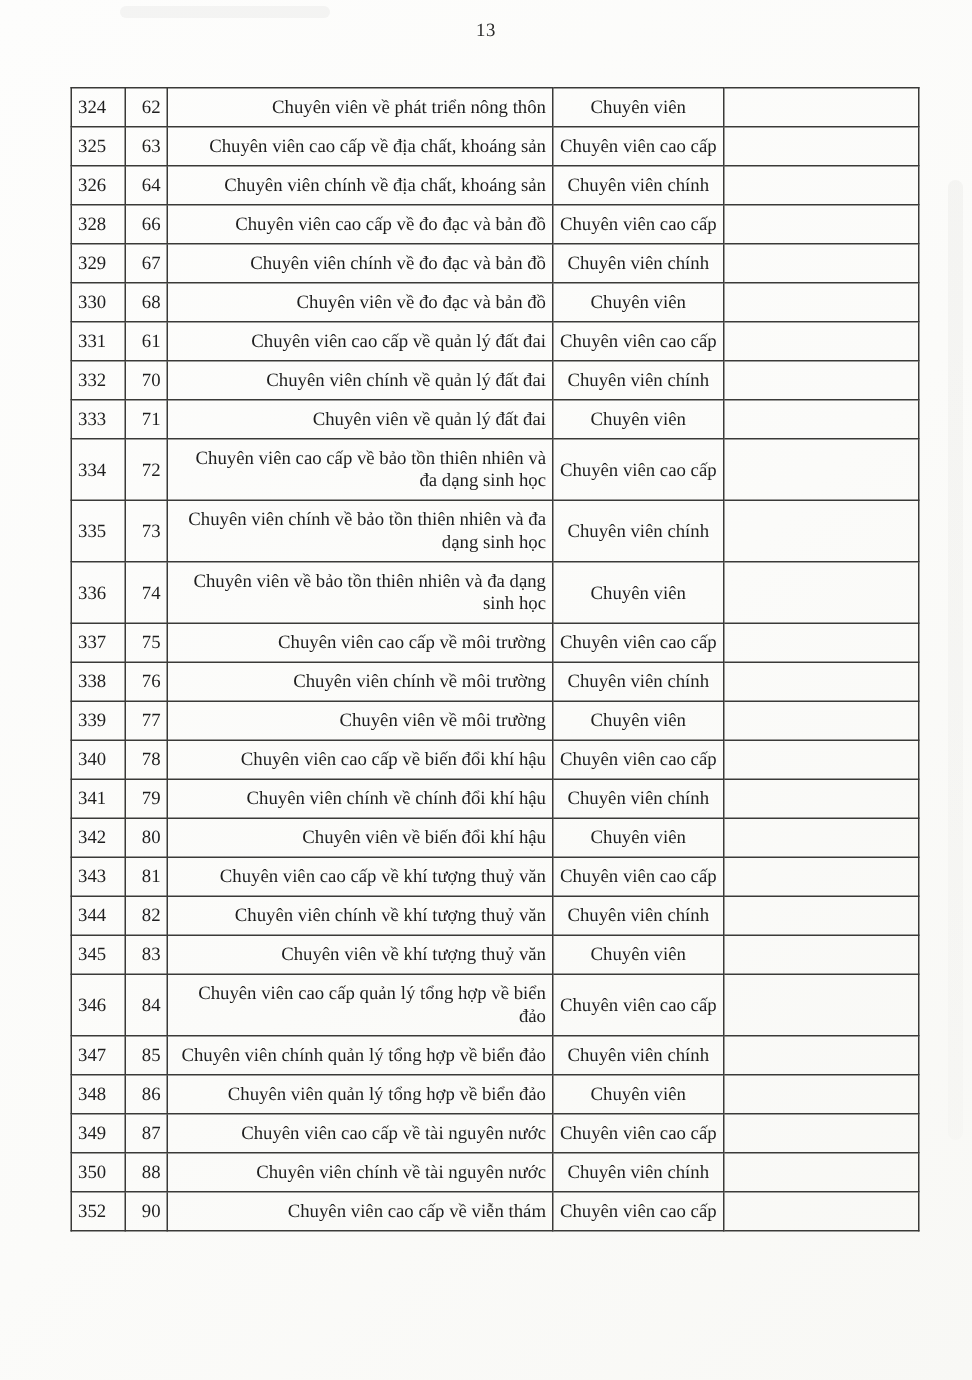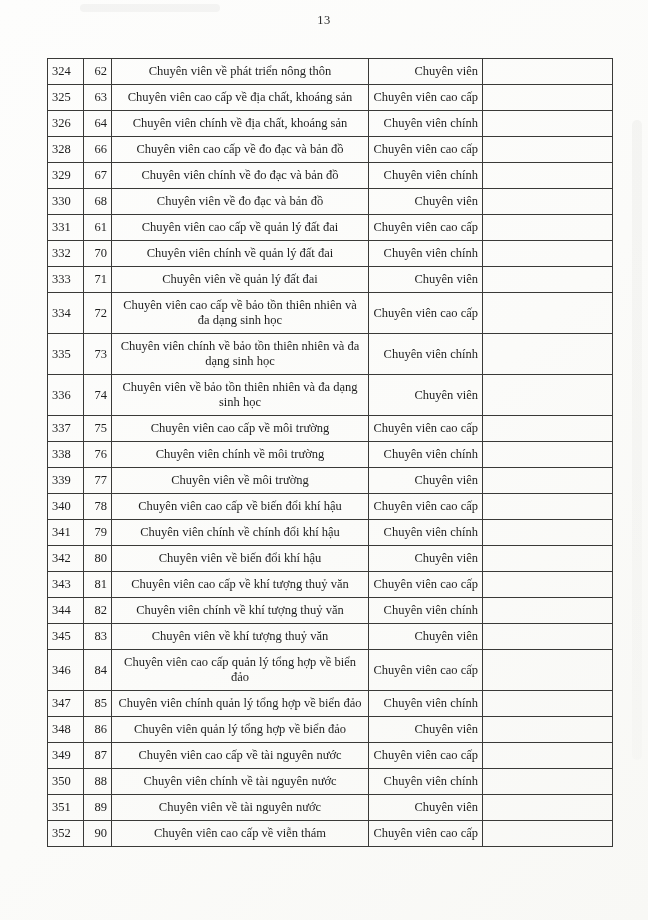--- a/index.html
+++ b/index.html
@@ -38,22 +38,22 @@
   }
   .doc-table td {
     font-size: 12.5px;
     line-height: 15px;
     padding: 5px 4px;
     vertical-align: middle;
     color: #1e1e1e;
   }
   .col-no   { width: 36px;  }
   .col-seq  { width: 28px;  text-align: right; }
-  .col-title{ width: 257px; text-align: center; padding-left: 5px; padding-right: 8px; }
-  .col-rank { width: 114px; text-align: right; padding-left: 2px; padding-right: 2px; margin-top: 12px; }
+  .col-title{ width: 257px; text-align: right; padding-left: 5px; padding-right: 8px; }
+  .col-rank { width: 114px; text-align: center; padding-left: 2px; padding-right: 2px; margin-top: 12px; }
   .col-note { width: 130px; }
   
   .smudge-right {
     position: absolute;
     top: 120px;
     right: 6px;
     width: 10px;
     height: 640px;
     background: linear-gradient(to bottom, rgba(180,180,175,0.10), rgba(180,180,175,0.04));
     border-radius: 6px;
@@ -264,27 +264,20 @@
           <td class="col-note"></td>
         </tr>
         <tr>
           <td class="col-no">350</td>
           <td class="col-seq">88</td>
           <td class="col-title">Chuyên viên chính về tài nguyên nước</td>
           <td class="col-rank">Chuyên viên chính</td>
           <td class="col-note"></td>
         </tr>
         <tr>
-          <td class="col-no">351</td>
-          <td class="col-seq">89</td>
-          <td class="col-title">Chuyên viên về tài nguyên nước</td>
-          <td class="col-rank">Chuyên viên</td>
-          <td class="col-note"></td>
-        </tr>
-        <tr>
           <td class="col-no">352</td>
           <td class="col-seq">90</td>
           <td class="col-title">Chuyên viên cao cấp về viễn thám</td>
           <td class="col-rank">Chuyên viên cao cấp</td>
           <td class="col-note"></td>
         </tr>
       </tbody>
   </table>
 </div>
 

